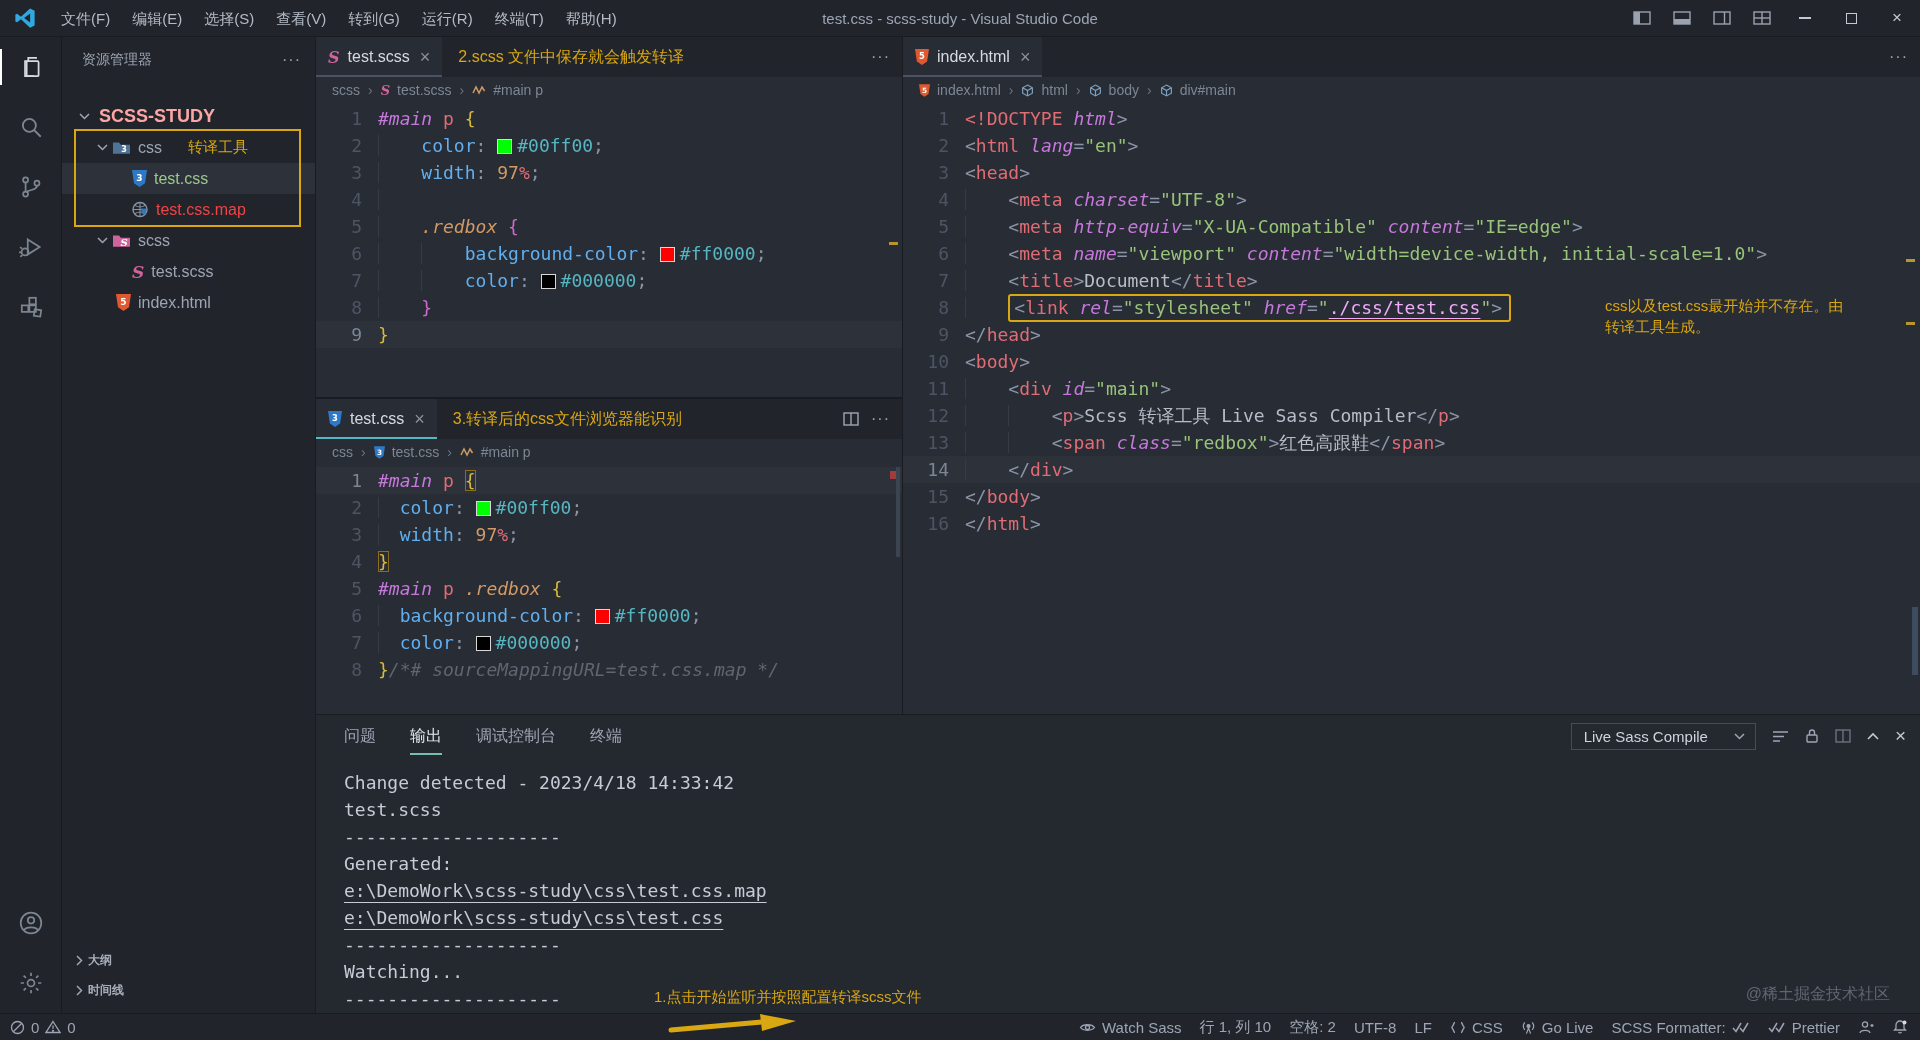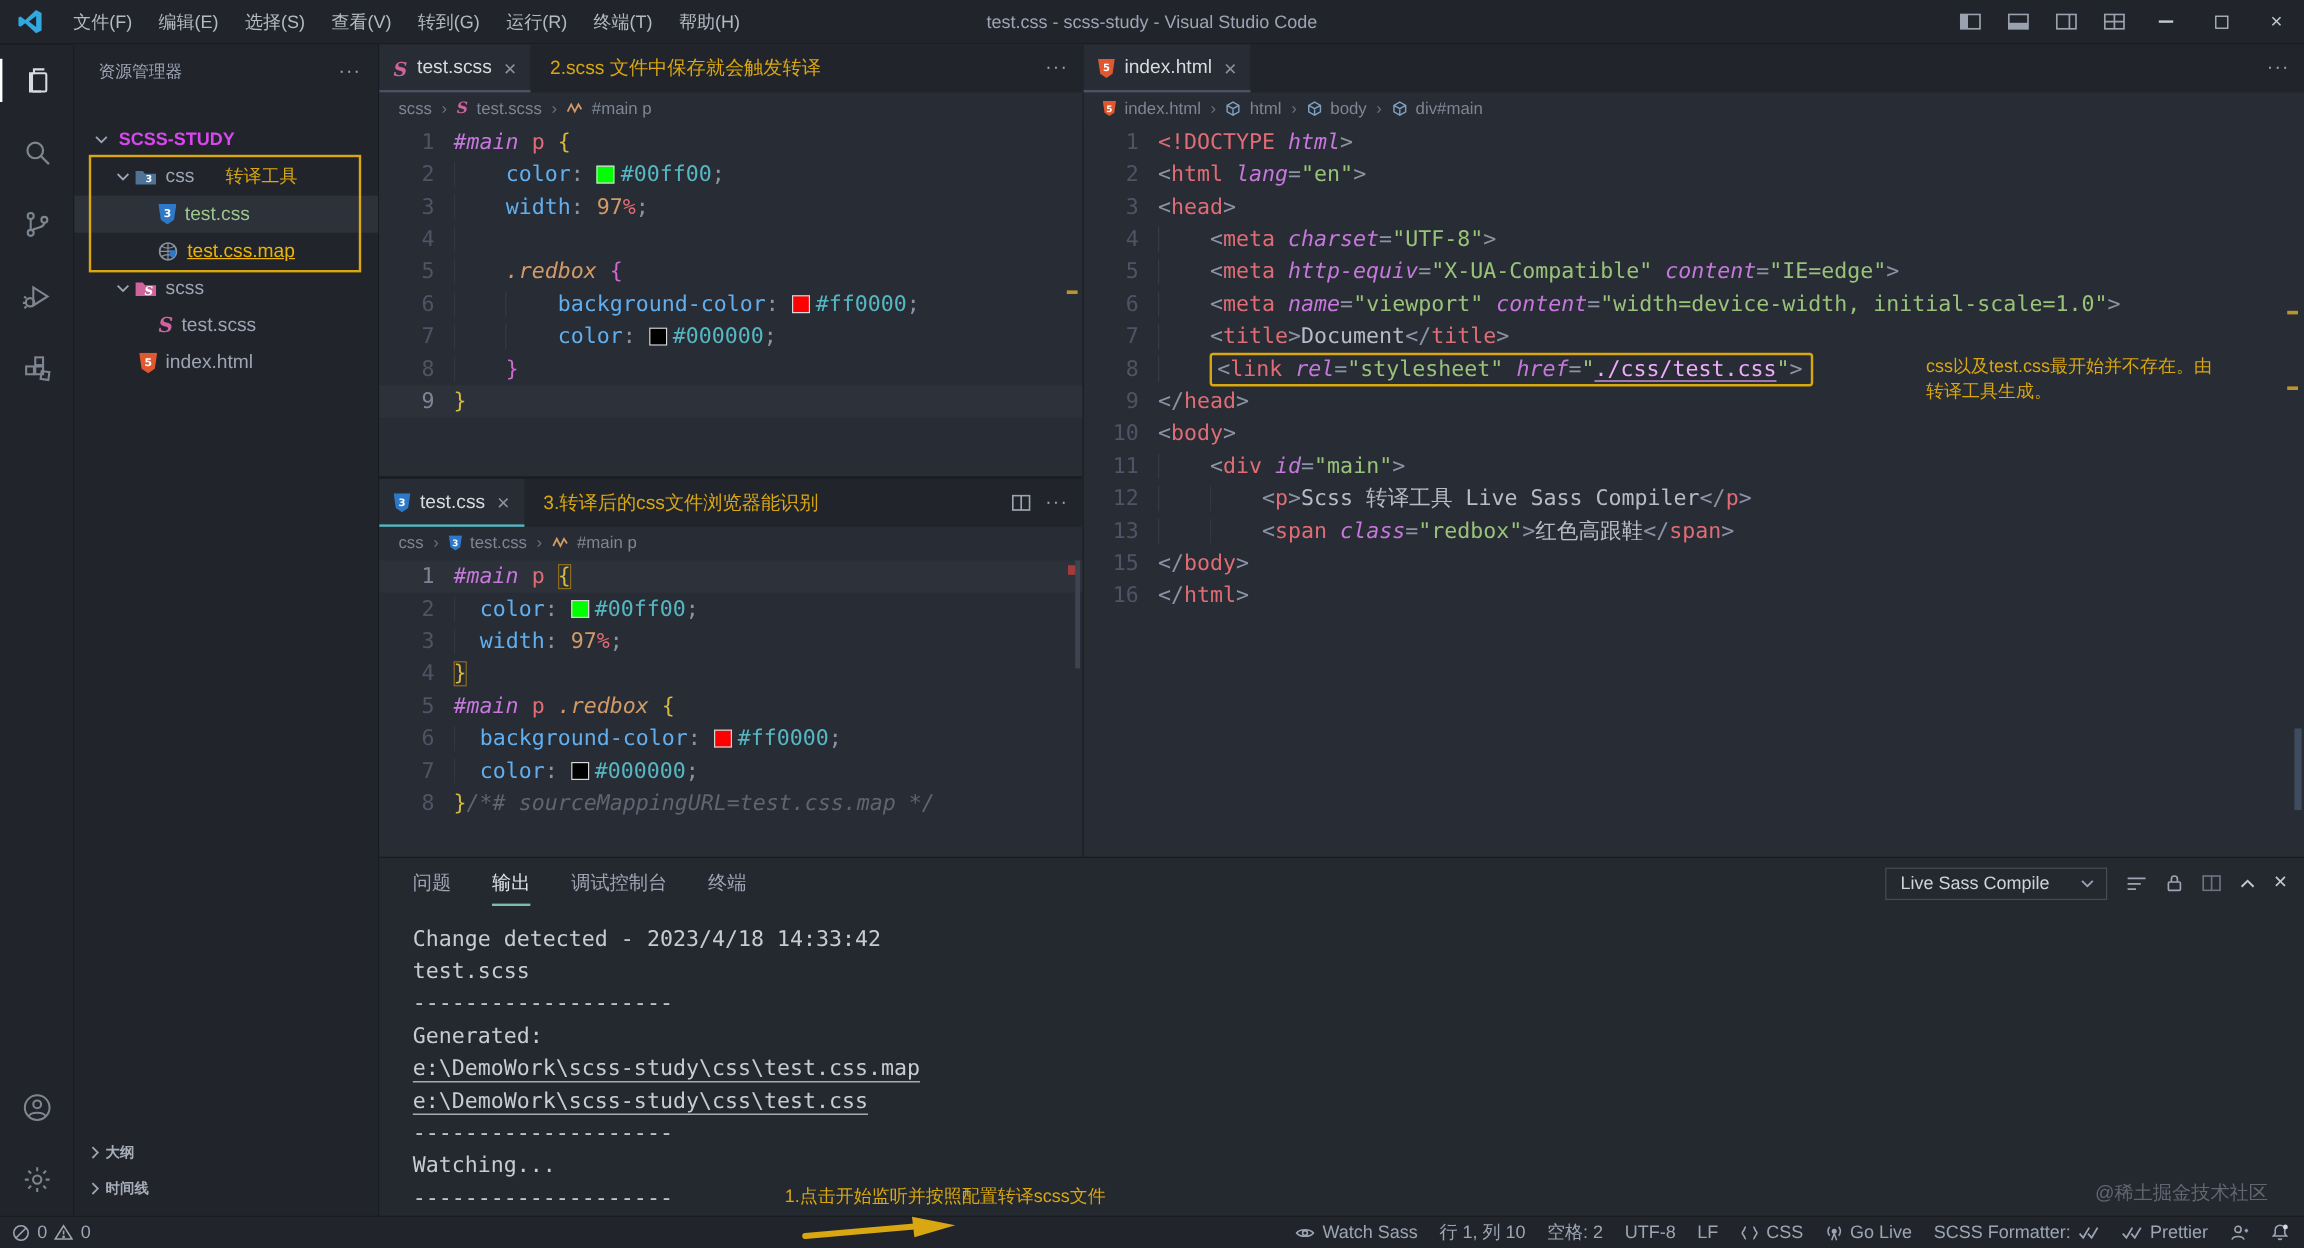--- a/index.html
+++ b/index.html
@@ -33,30 +33,30 @@
 
   
   .sidebar{width:254px;background:var(--bg-dark);display:flex;flex-direction:column;border-right:1px solid var(--border);position:relative;}
   .sb-header{display:flex;align-items:center;padding:14px 14px 10px 20px;font-size:14px;color:#9da5b4;}
   .sb-header .dots{margin-left:auto;color:#9da5b4;font-size:16px;letter-spacing:1px;}
   .tree{font-size:16px;color:#9da5b4;margin-top:22px;}
   .row{height:31px;display:flex;align-items:center;white-space:nowrap;}
   .row.selected{background:var(--sel-row);}
   .row .chev{width:16px;display:flex;justify-content:center;flex:none;}
   .lbl{margin-left:7px;}
-  .root-row{padding-left:14px;font-weight:bold;color:#d946ef;font-size:15px;}
+  .root-row{padding-left:14px;font-weight:bold;color:#fca5a5;font-size:18px;}
   .folder-row{padding-left:32px;}
   .file-row-nested{padding-left:70px;}
   .file-row-root{padding-left:54px;}
   .box-rel{position:relative;}
   .explorer-box{position:absolute;left:12px;right:14px;top:-3px;bottom:-2px;border:2px solid var(--gold);pointer-events:none;}
   .gold{color:var(--gold);}
   .gen-note{margin-left:26px;font-size:15px;}
   .label-green{color:#9ec78c;}
-  .label-dim{color:#eab308;text-decoration:underline;}
+  .label-dim{color:#ef4444;}
   .sb-sections{margin-top:auto;padding-bottom:8px;}
   .sb-sec{height:30px;display:flex;align-items:center;padding-left:8px;font-size:12px;font-weight:bold;color:#a7aeb9;}
   .sb-sec .chev{width:18px;display:flex;justify-content:center;}
 
   
   .workbench{flex:1;display:flex;flex-direction:column;min-width:0;}
   .editor-row{display:flex;height:677px;}
   .group-left{width:587px;flex:none;display:flex;flex-direction:column;border-right:1px solid var(--border);}
   .group-right{flex:1;display:flex;flex-direction:column;position:relative;min-width:0;}
   .pane{position:relative;overflow:hidden;background:var(--bg-editor);}
@@ -581,20 +581,24 @@
                 <span class="code-text"><span class="tk-ind">    </span><span class="tk-punc">&lt;</span><span class="tk-el">div</span><span class="tk-plain"> </span><span class="tk-attr">id</span><span class="tk-punc">=</span><span class="tk-str">"main"</span><span class="tk-punc">&gt;</span></span>
               </div>
               <div class="code-line">
                 <span class="gutter">12</span>
                 <span class="code-text"><span class="tk-ind">    </span><span class="tk-ind">    </span><span class="tk-punc">&lt;</span><span class="tk-el">p</span><span class="tk-punc">&gt;</span><span class="tk-text">Scss 转译工具 Live Sass Compiler</span><span class="tk-punc">&lt;/</span><span class="tk-el">p</span><span class="tk-punc">&gt;</span></span>
               </div>
               <div class="code-line">
                 <span class="gutter">13</span>
                 <span class="code-text"><span class="tk-ind">    </span><span class="tk-ind">    </span><span class="tk-punc">&lt;</span><span class="tk-el">span</span><span class="tk-plain"> </span><span class="tk-attr">class</span><span class="tk-punc">=</span><span class="tk-str">"redbox"</span><span class="tk-punc">&gt;</span><span class="tk-text">红色高跟鞋</span><span class="tk-punc">&lt;/</span><span class="tk-el">span</span><span class="tk-punc">&gt;</span></span>
               </div>
+              <div class="code-line hl">
+                <span class="gutter">14</span>
+                <span class="code-text"><span class="tk-ind">    </span><span class="tk-punc">&lt;/</span><span class="tk-el">div</span><span class="tk-punc">&gt;</span></span>
+              </div>
               <div class="code-line">
                 <span class="gutter">15</span>
                 <span class="code-text"><span class="tk-punc">&lt;/</span><span class="tk-el">body</span><span class="tk-punc">&gt;</span></span>
               </div>
               <div class="code-line">
                 <span class="gutter">16</span>
                 <span class="code-text"><span class="tk-punc">&lt;/</span><span class="tk-el">html</span><span class="tk-punc">&gt;</span></span>
               </div>
             </div>
           <div class="code-note">

